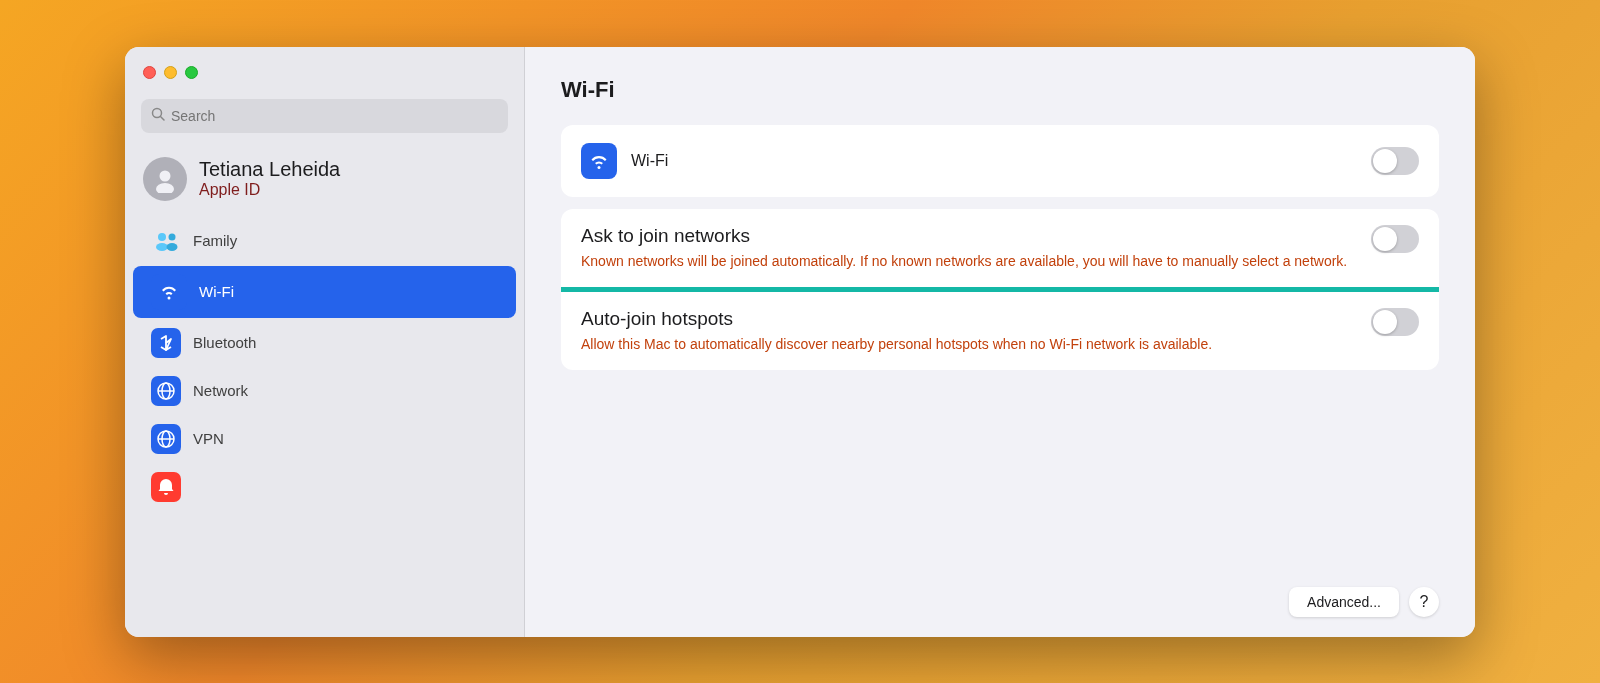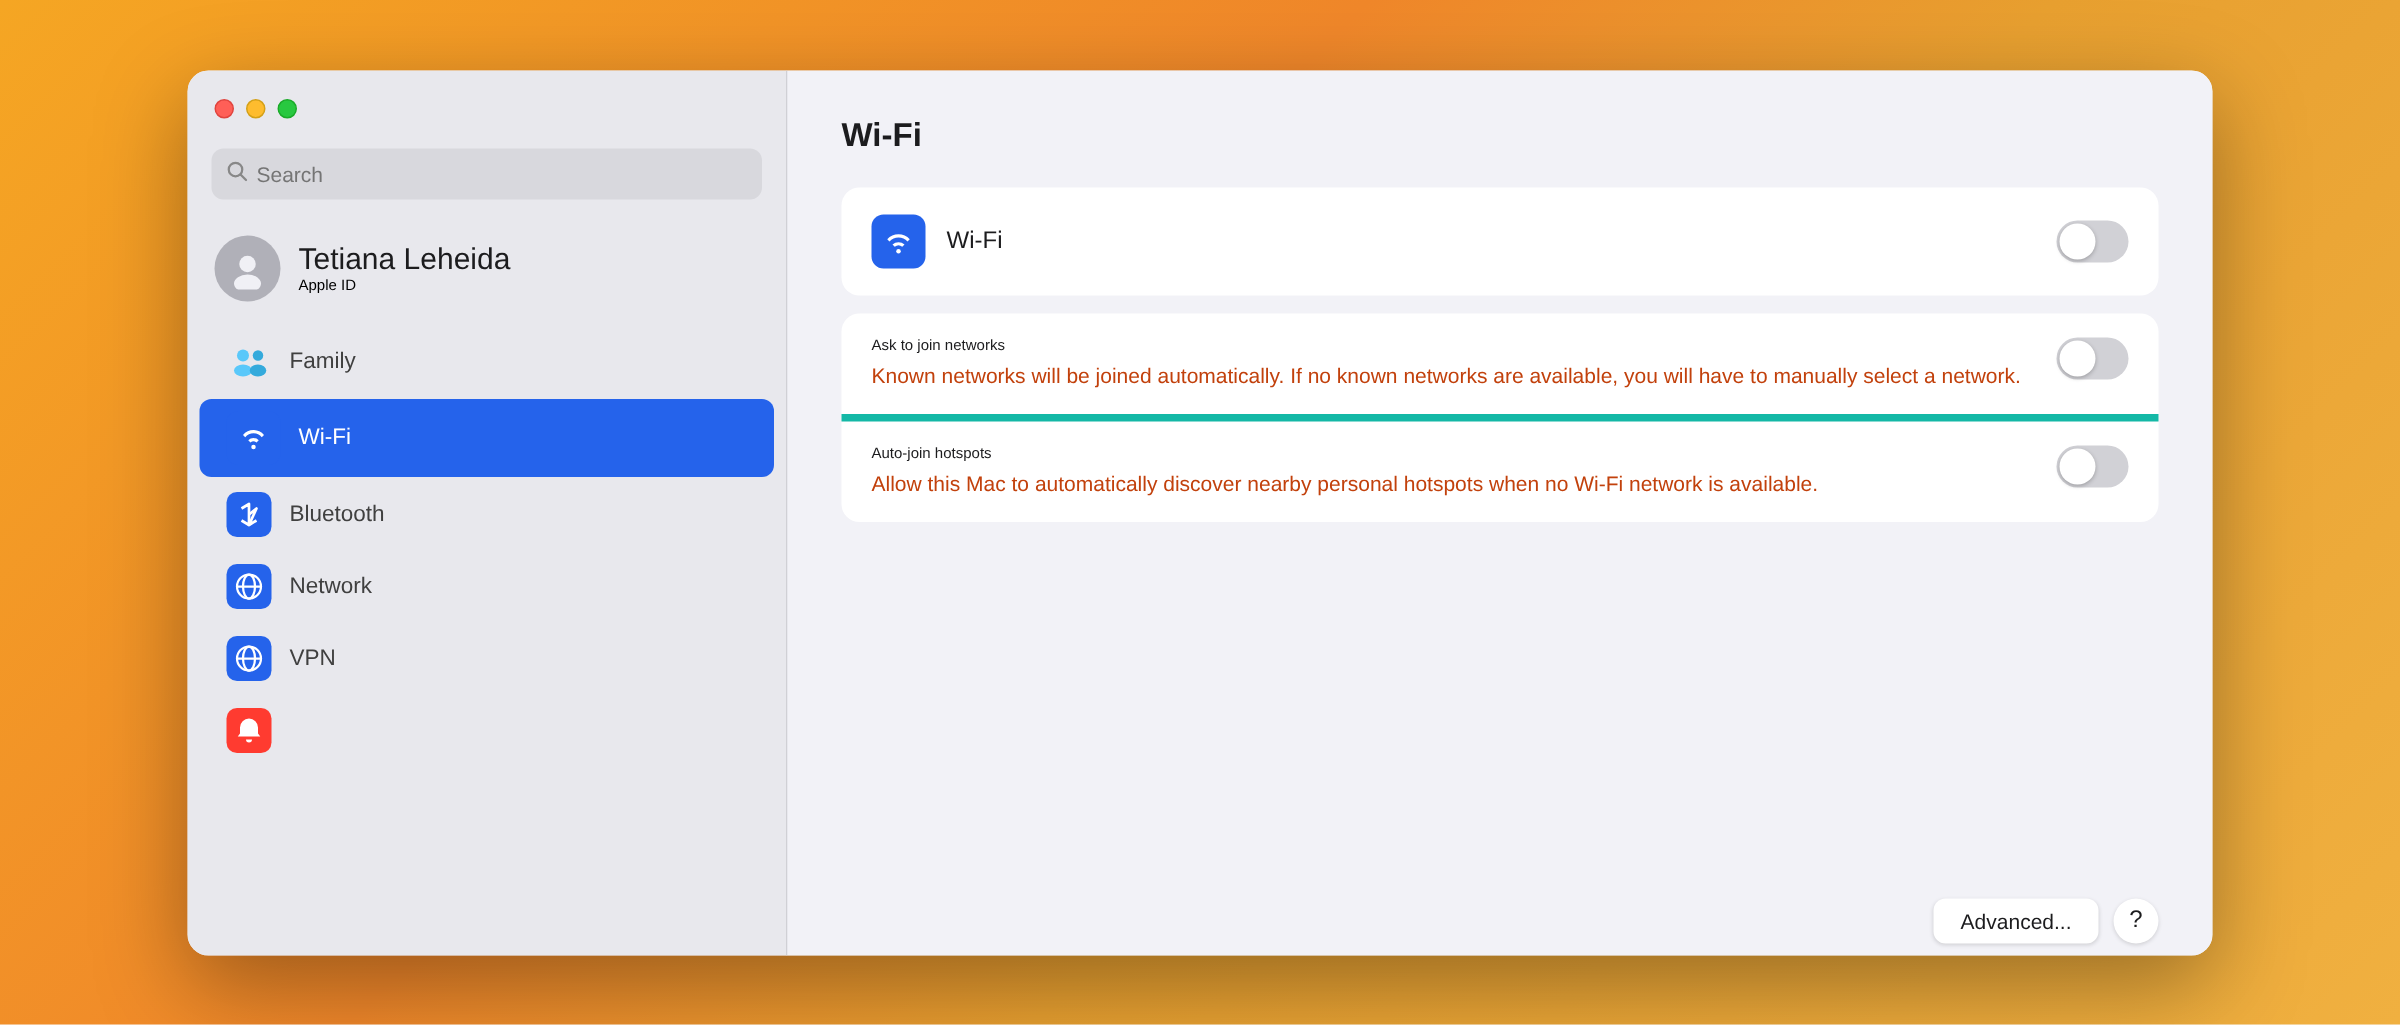--- a/index.html
+++ b/index.html
@@ -111,22 +111,22 @@
       flex-direction: column;
     }
 
     .user-name {
       font-size: 20px;
       font-weight: 500;
       color: #1c1c1e;
     }
 
     .user-subtitle {
-      font-size: 10px;
-      color: #000000;
+      font-size: 16px;
+      color: #7f1d1d;
     }
 
     .sidebar-item {
       display: flex;
       align-items: center;
       padding: 8px 18px;
       gap: 12px;
       cursor: pointer;
       border-radius: 8px;
       margin: 1px 8px;
@@ -247,35 +247,35 @@
 
     .settings-row + .settings-row {
       border-top: 5px solid #14b8a6;
     }
 
     .settings-row-left {
       flex: 1;
     }
 
     .settings-row-title {
-      font-size: 10px;
+      font-size: 19px;
       font-weight: 500;
       color: #1c1c1e;
       margin-bottom: 4px;
     }
 
     .settings-row-desc {
       font-size: 14px;
       color: #c2410c;
       line-height: 1.45;
     }
 
     .bottom-bar {
       position: absolute;
-      bottom: 8px;
+      bottom: 20px;
       right: 36px;
       display: flex;
       align-items: center;
       gap: 10px;
     }
 
     .advanced-btn {
       background: #ffffff;
       border: none;
       border-radius: 8px;

